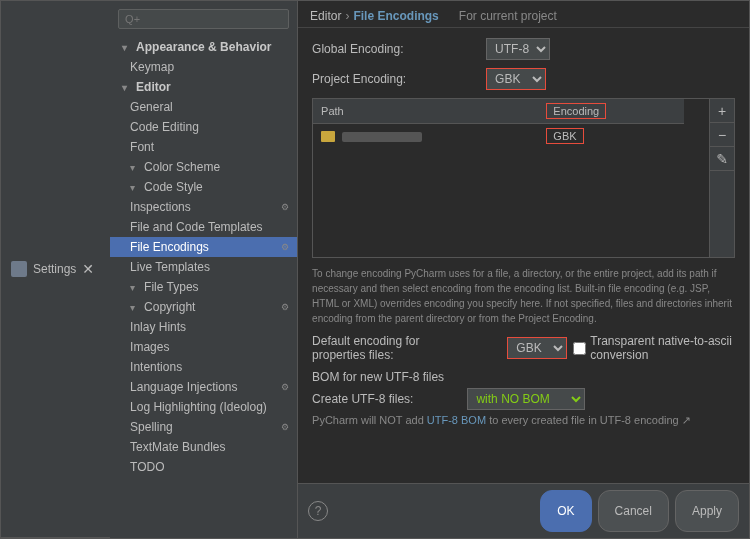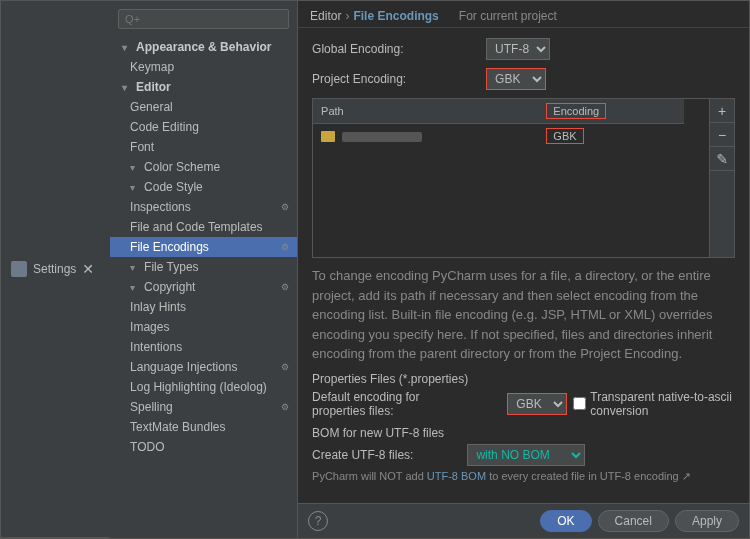--- a/index.html
+++ b/index.html
@@ -169,21 +169,21 @@
     .encoding-table tr:nth-child(even) td { background: #313335; }
     .encoding-badge {
       border: 1px solid #e74c3c;
       padding: 1px 6px;
       color: #bbbbbb;
       font-size: 11px;
       display: inline-block;
     }
     .description-text {
       color: #888;
-      font-size: 13px;
+      font-size: 10px;
       line-height: 1.5;
       margin: 8px 0;
     }
     .section-title {
       color: #bbbbbb;
       font-size: 12px;
       margin: 8px 0 4px;
     }
     .properties-row {
       display: flex;
@@ -206,21 +206,21 @@
     .bom-section { margin-top: 8px; }
     .bom-row {
       display: flex;
       align-items: center;
       gap: 6px;
       margin-bottom: 4px;
     }
     .bom-select {
       background: #45494a;
       border: 1px solid #646464;
-      color: #14b8a6;
+      color: #84cc16;
       font-size: 12px;
       padding: 2px 18px 2px 4px;
       outline: none;
       min-width: 110px;
     }
     .bom-note {
       font-size: 11px;
       color: #888;
       margin-top: 4px;
     }
@@ -242,21 +242,21 @@
       background: none;
       color: #888;
       font-size: 12px;
       cursor: pointer;
       display: flex;
       align-items: center;
       justify-content: center;
     }
     .spacer { flex: 1; }
     .action-btn {
-      padding: 3px 16px;
+      padding: 13px 16px;
       font-size: 12px;
       cursor: pointer;
       border-radius: 12px;
       border: 1px solid #646464;
     }
     .action-btn.ok {
       background: #4b6eaf;
       color: white;
       border-color: #4b6eaf;
     }
@@ -359,20 +359,23 @@
       <div class="sidebar-item indent1">
         <span>Inspections</span>
         <span class="settings-icon">⚙</span>
       </div>
       <div class="sidebar-item indent1">
         <span>File and Code Templates</span>
       </div>
       <div class="sidebar-item indent1 active">
         <span>File Encodings</span>
         <span class="settings-icon">⚙</span>
+      </div>
+      <div class="sidebar-item indent1">
+        <span>Live Templates</span>
       </div>
       <div class="sidebar-item indent1">
         <span class="expand-icon">▾</span>
         <span>File Types</span>
       </div>
       <div class="sidebar-item indent1">
         <span class="expand-icon">▾</span>
         <span>Copyright</span>
         <span class="settings-icon">⚙</span>
       </div>
@@ -454,21 +457,20 @@
           </div>
           <div class="table-side-btns">
             <button class="side-btn">+</button>
             <button class="side-btn">−</button>
             <button class="side-btn">✎</button>
           </div>
         </div>
 
         <p class="description-text">To change encoding PyCharm uses for a file, a directory, or the entire project, add its path if necessary and then select encoding from the encoding list. Built-in file encoding (e.g. JSP, HTML or XML) overrides encoding you specify here. If not specified, files and directories inherit encoding from the parent directory or from the Project Encoding.</p>
 
-        <div class="section-title">Properties Files (*.properties)</div>
         <div class="properties-row">
           <span class="properties-label">Default encoding for properties files:</span>
           <select class="form-select highlight">
             <option>GBK</option>
           </select>
           <label class="checkbox-label">
             <input type="checkbox" class="checkbox-input" style="">
             <span>Transparent native-to-ascii conversion</span>
           </label>
         </div>

